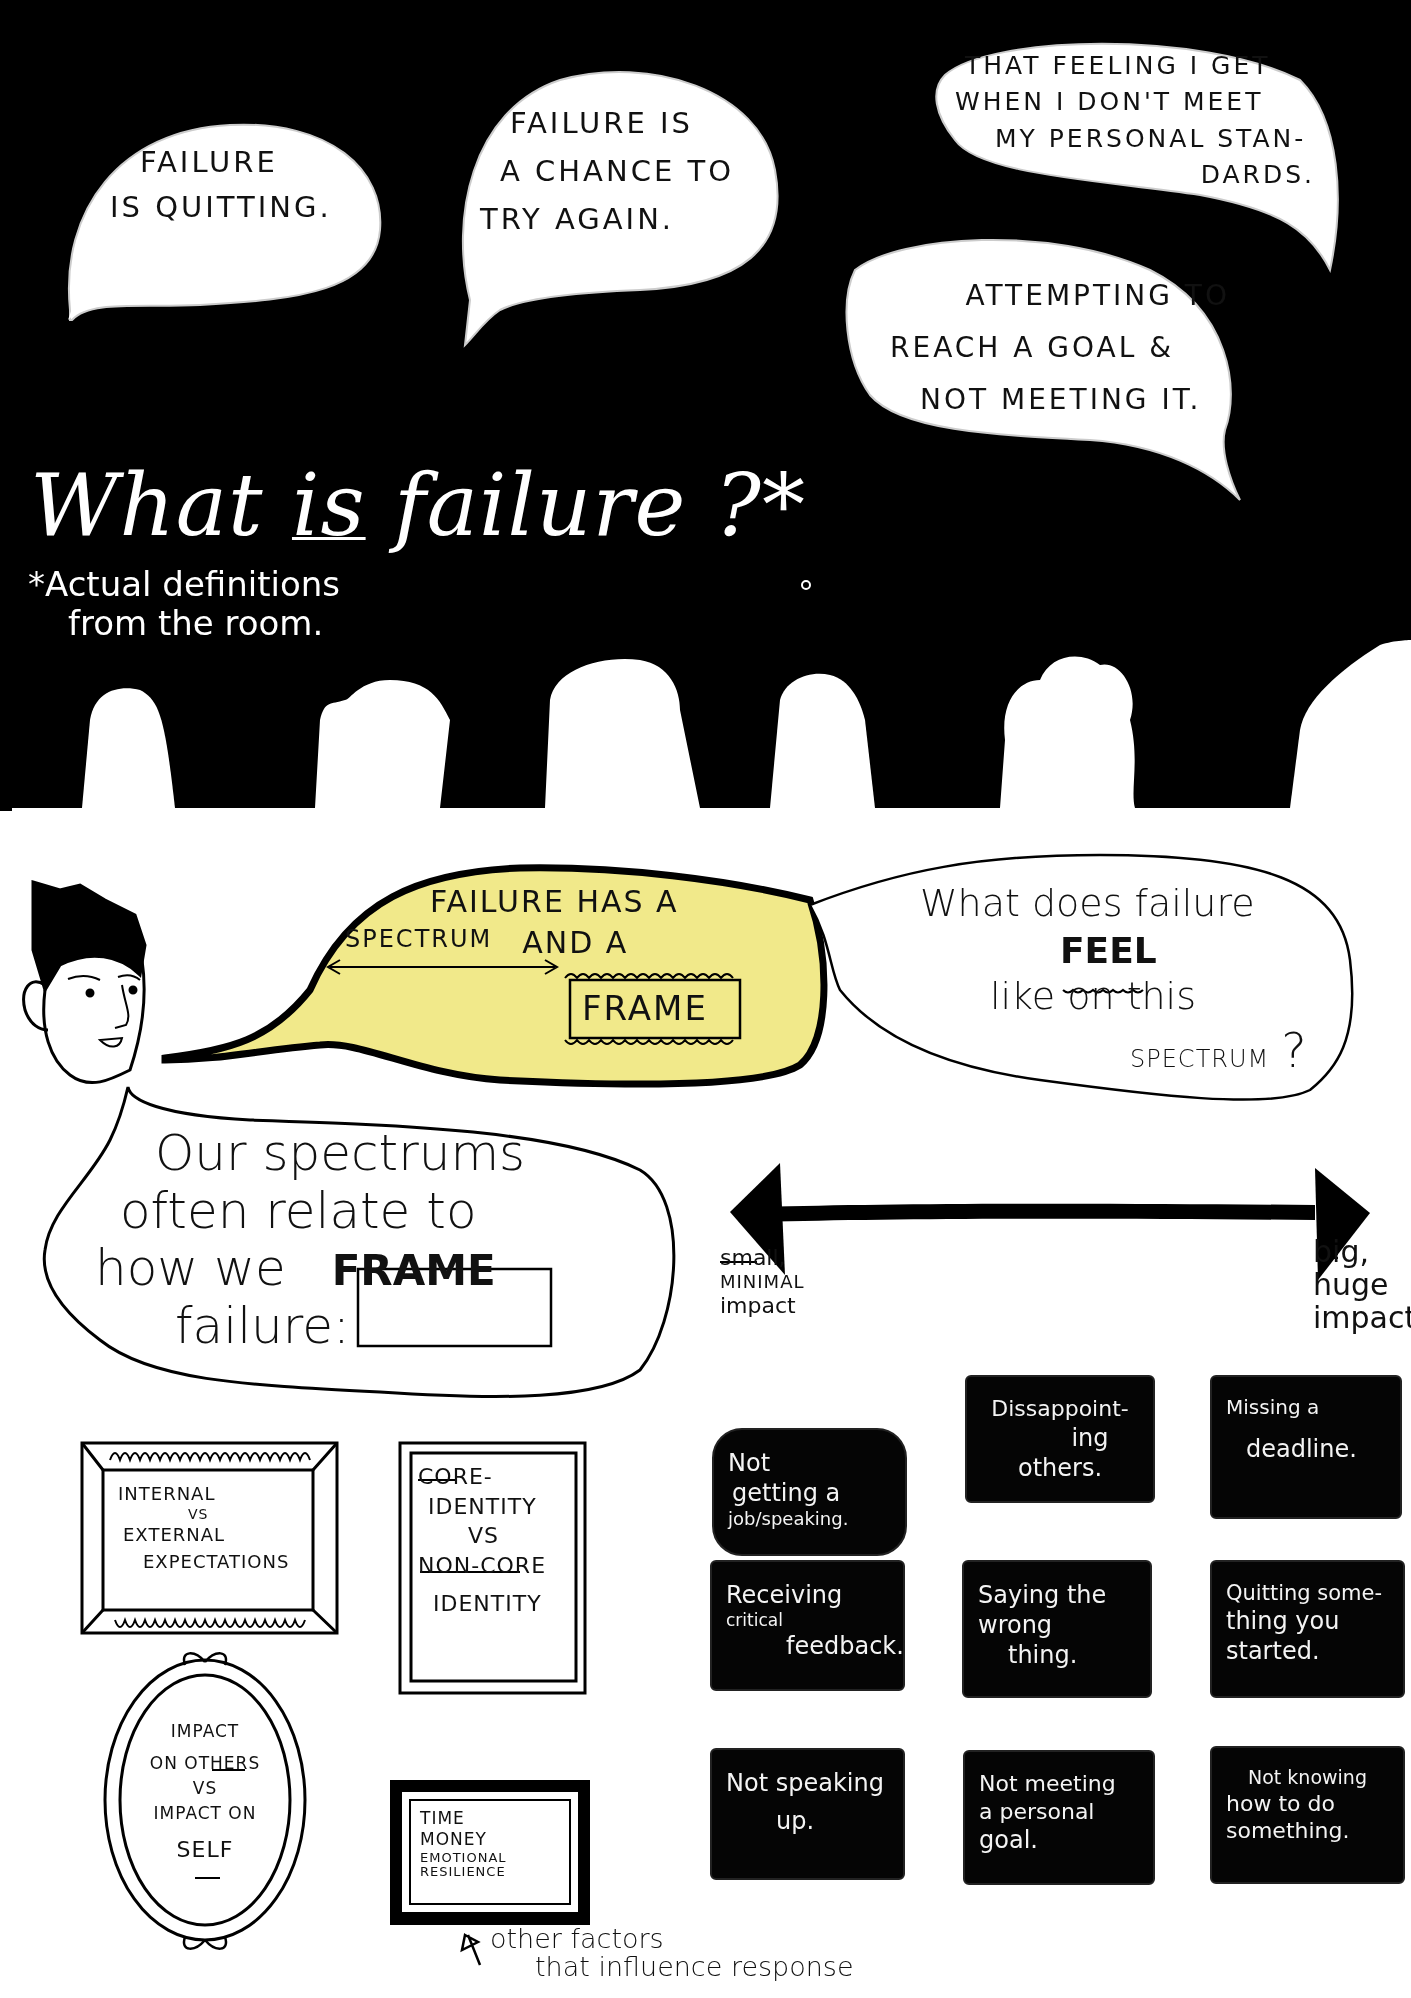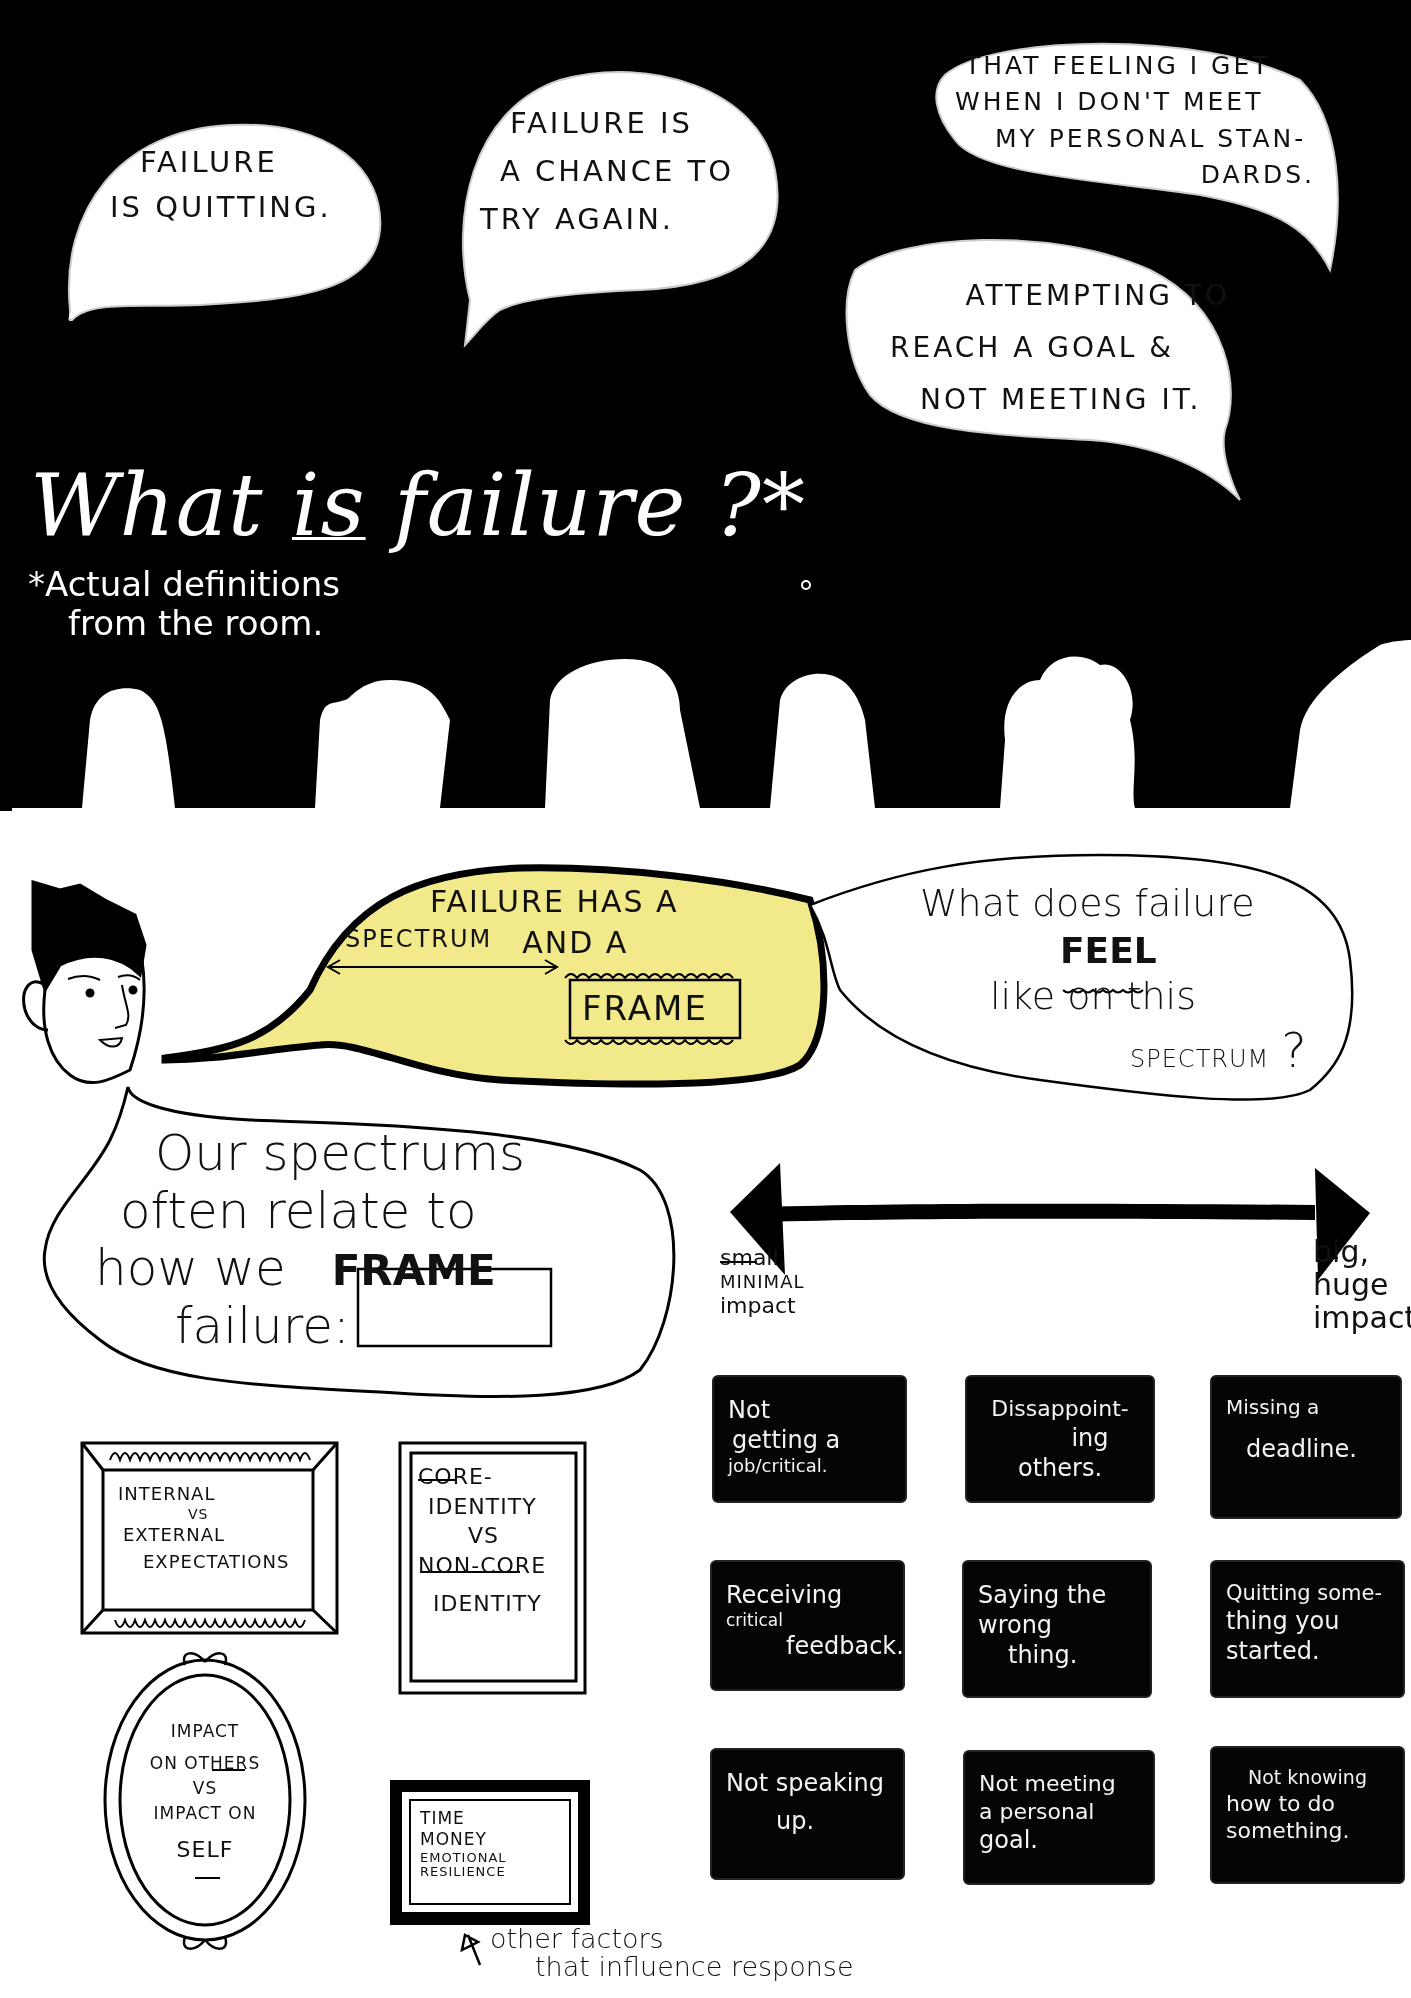--- a/index.html
+++ b/index.html
@@ -218,24 +218,24 @@
   <div>small,</div>
   <div style="font-size:18px; letter-spacing:1px;">MINIMAL</div>
   <div>impact</div>
 </div>
 <div class="abs" style="left:1313px; top:1235px; font-family:'DejaVu Sans', sans-serif; font-size:30px; line-height:1.1; color:#111;">
   <div>big,</div>
   <div>huge</div>
   <div>impact</div>
 </div>
 
-<div class="card" style="left:712px; top:1375px; width:195px; height:128px;">
+<div class="card" style="left:712px; top:1428px; width:195px; height:128px;border-radius:30px;">
   <span>Not</span>
   <span style="padding-left:4px;">getting a</span>
-  <span style="font-size:18px;">job/critical.</span>
+  <span style="font-size:18px;">job/speaking.</span>
 </div>
 <div class="card" style="left:965px; top:1375px; width:190px; height:128px; text-align:center;">
   <span style="font-size:22px;">Dissappoint-</span>
   <span style="padding-left:60px;">ing</span>
   <span>others.</span>
 </div>
 <div class="card" style="left:1210px; top:1375px; width:192px; height:144px;">
   <span style="font-size:20px;">Missing a</span>
   <span style="padding-left:20px; margin-top:14px;">deadline.</span>
 </div>

